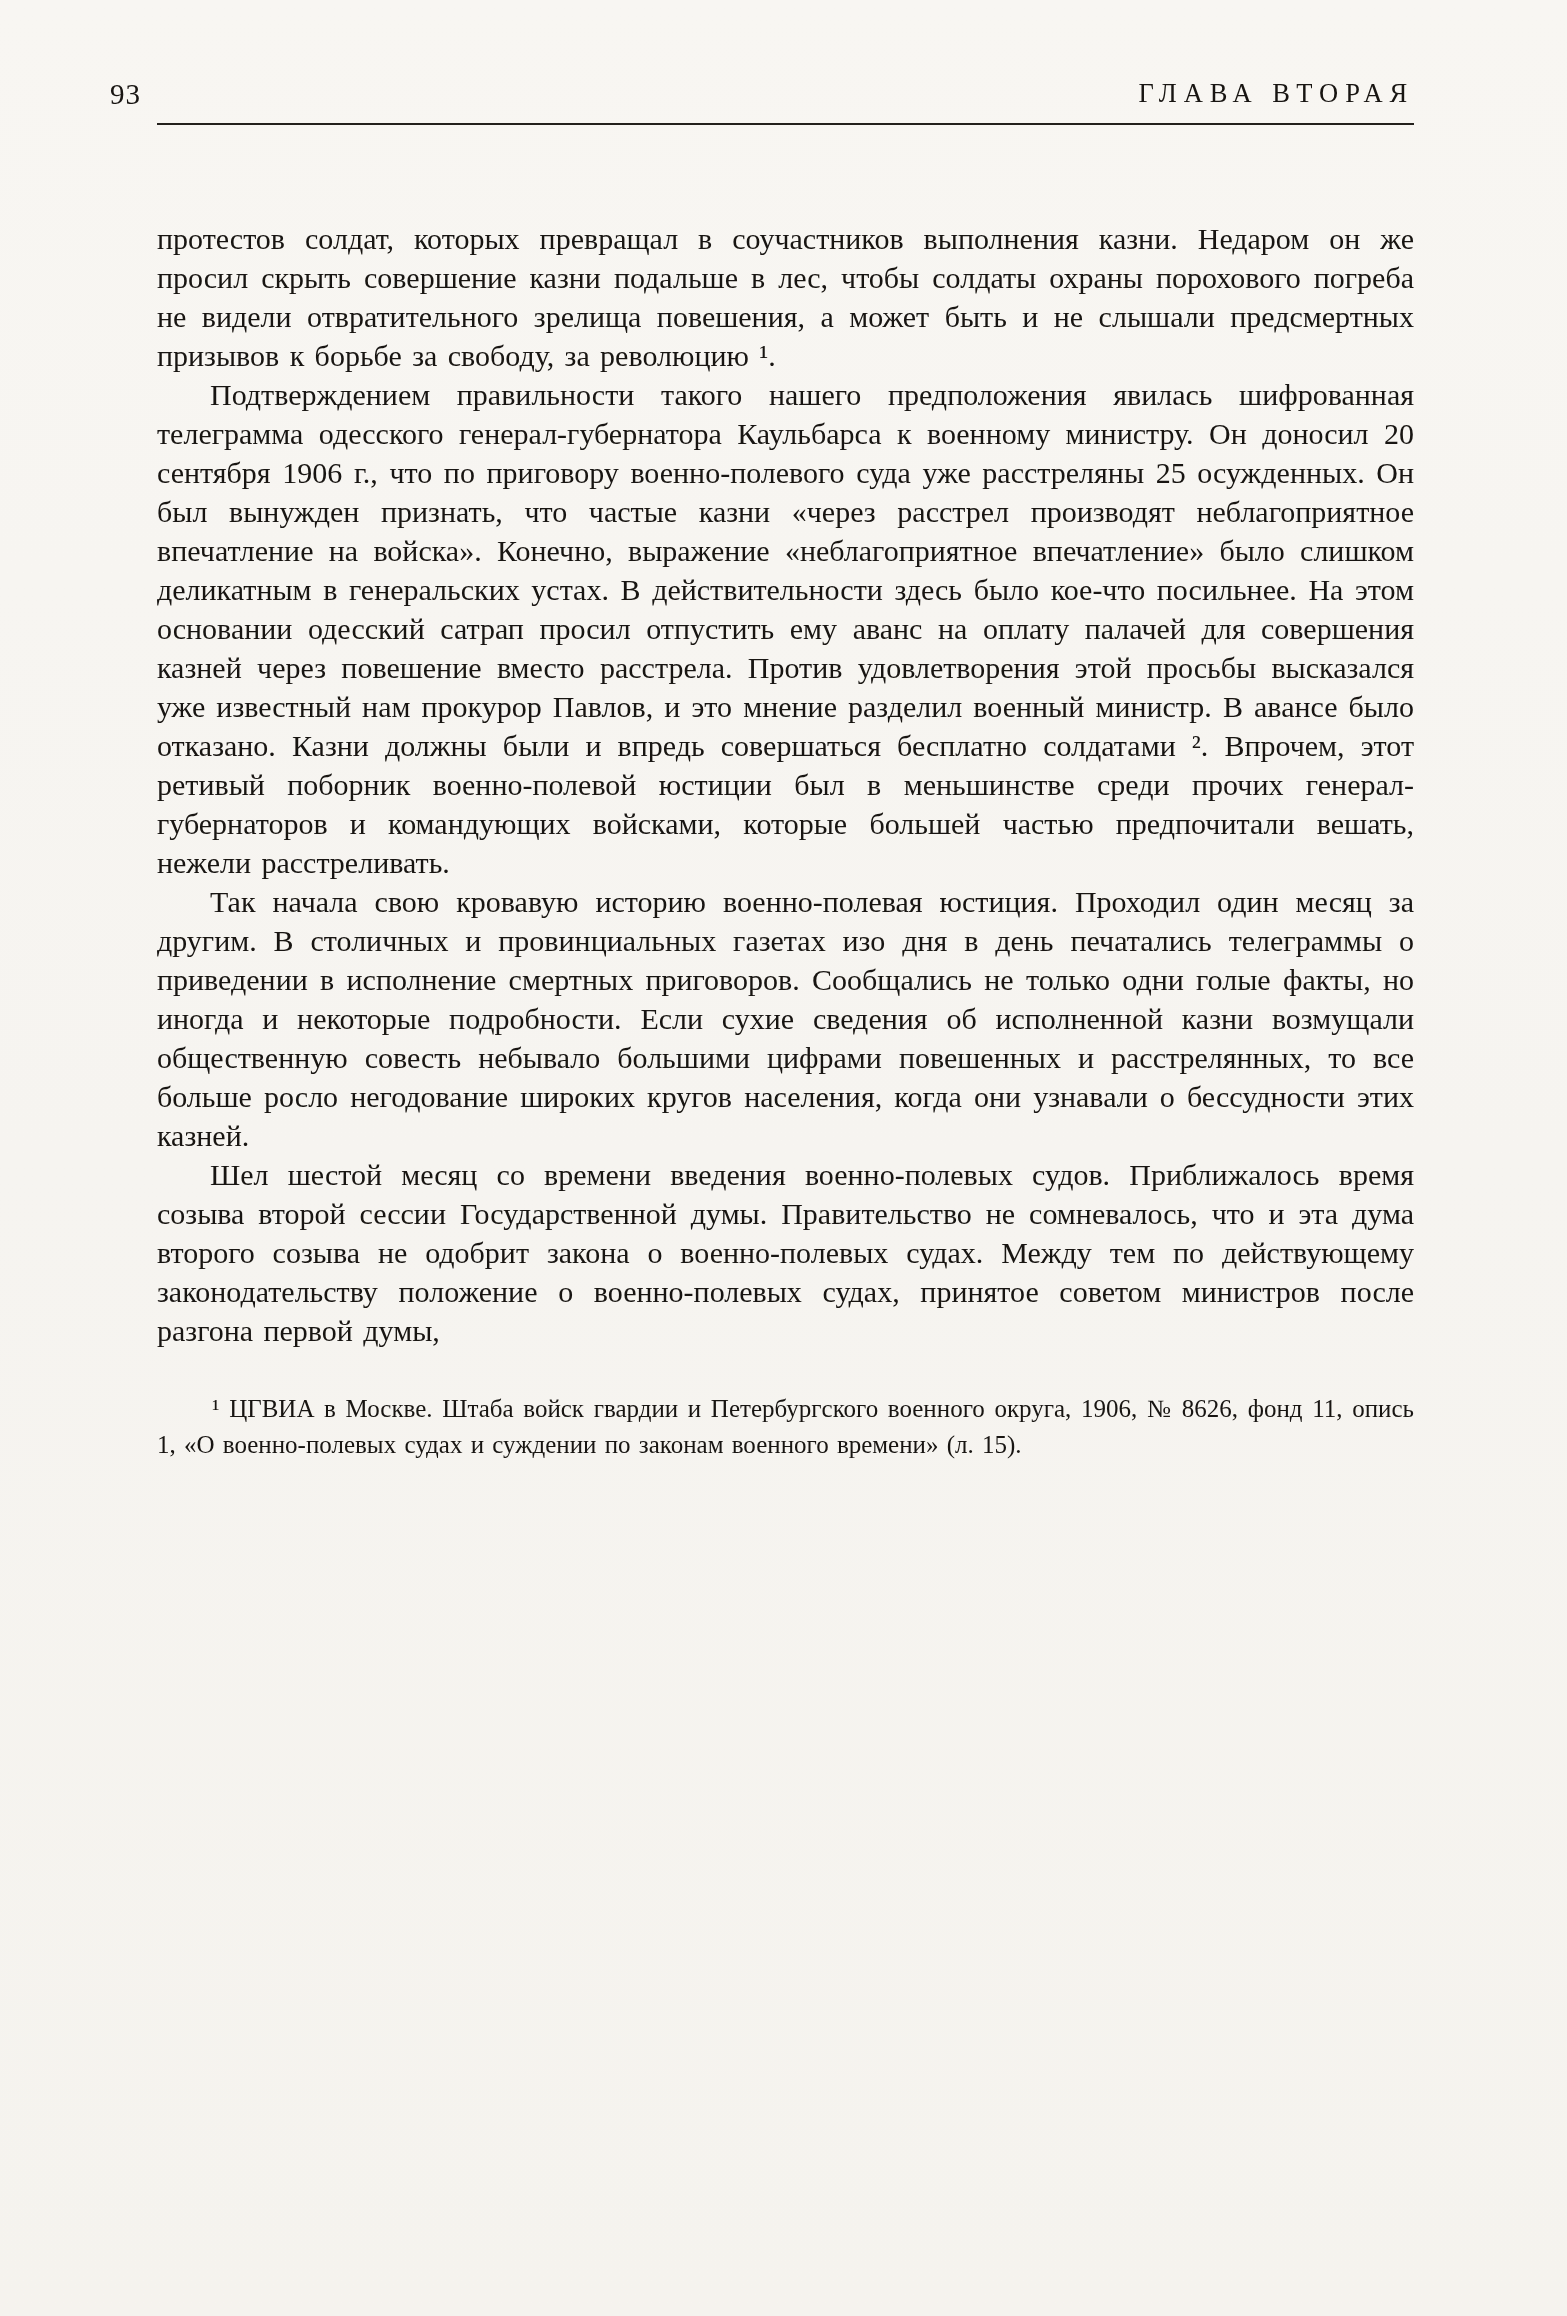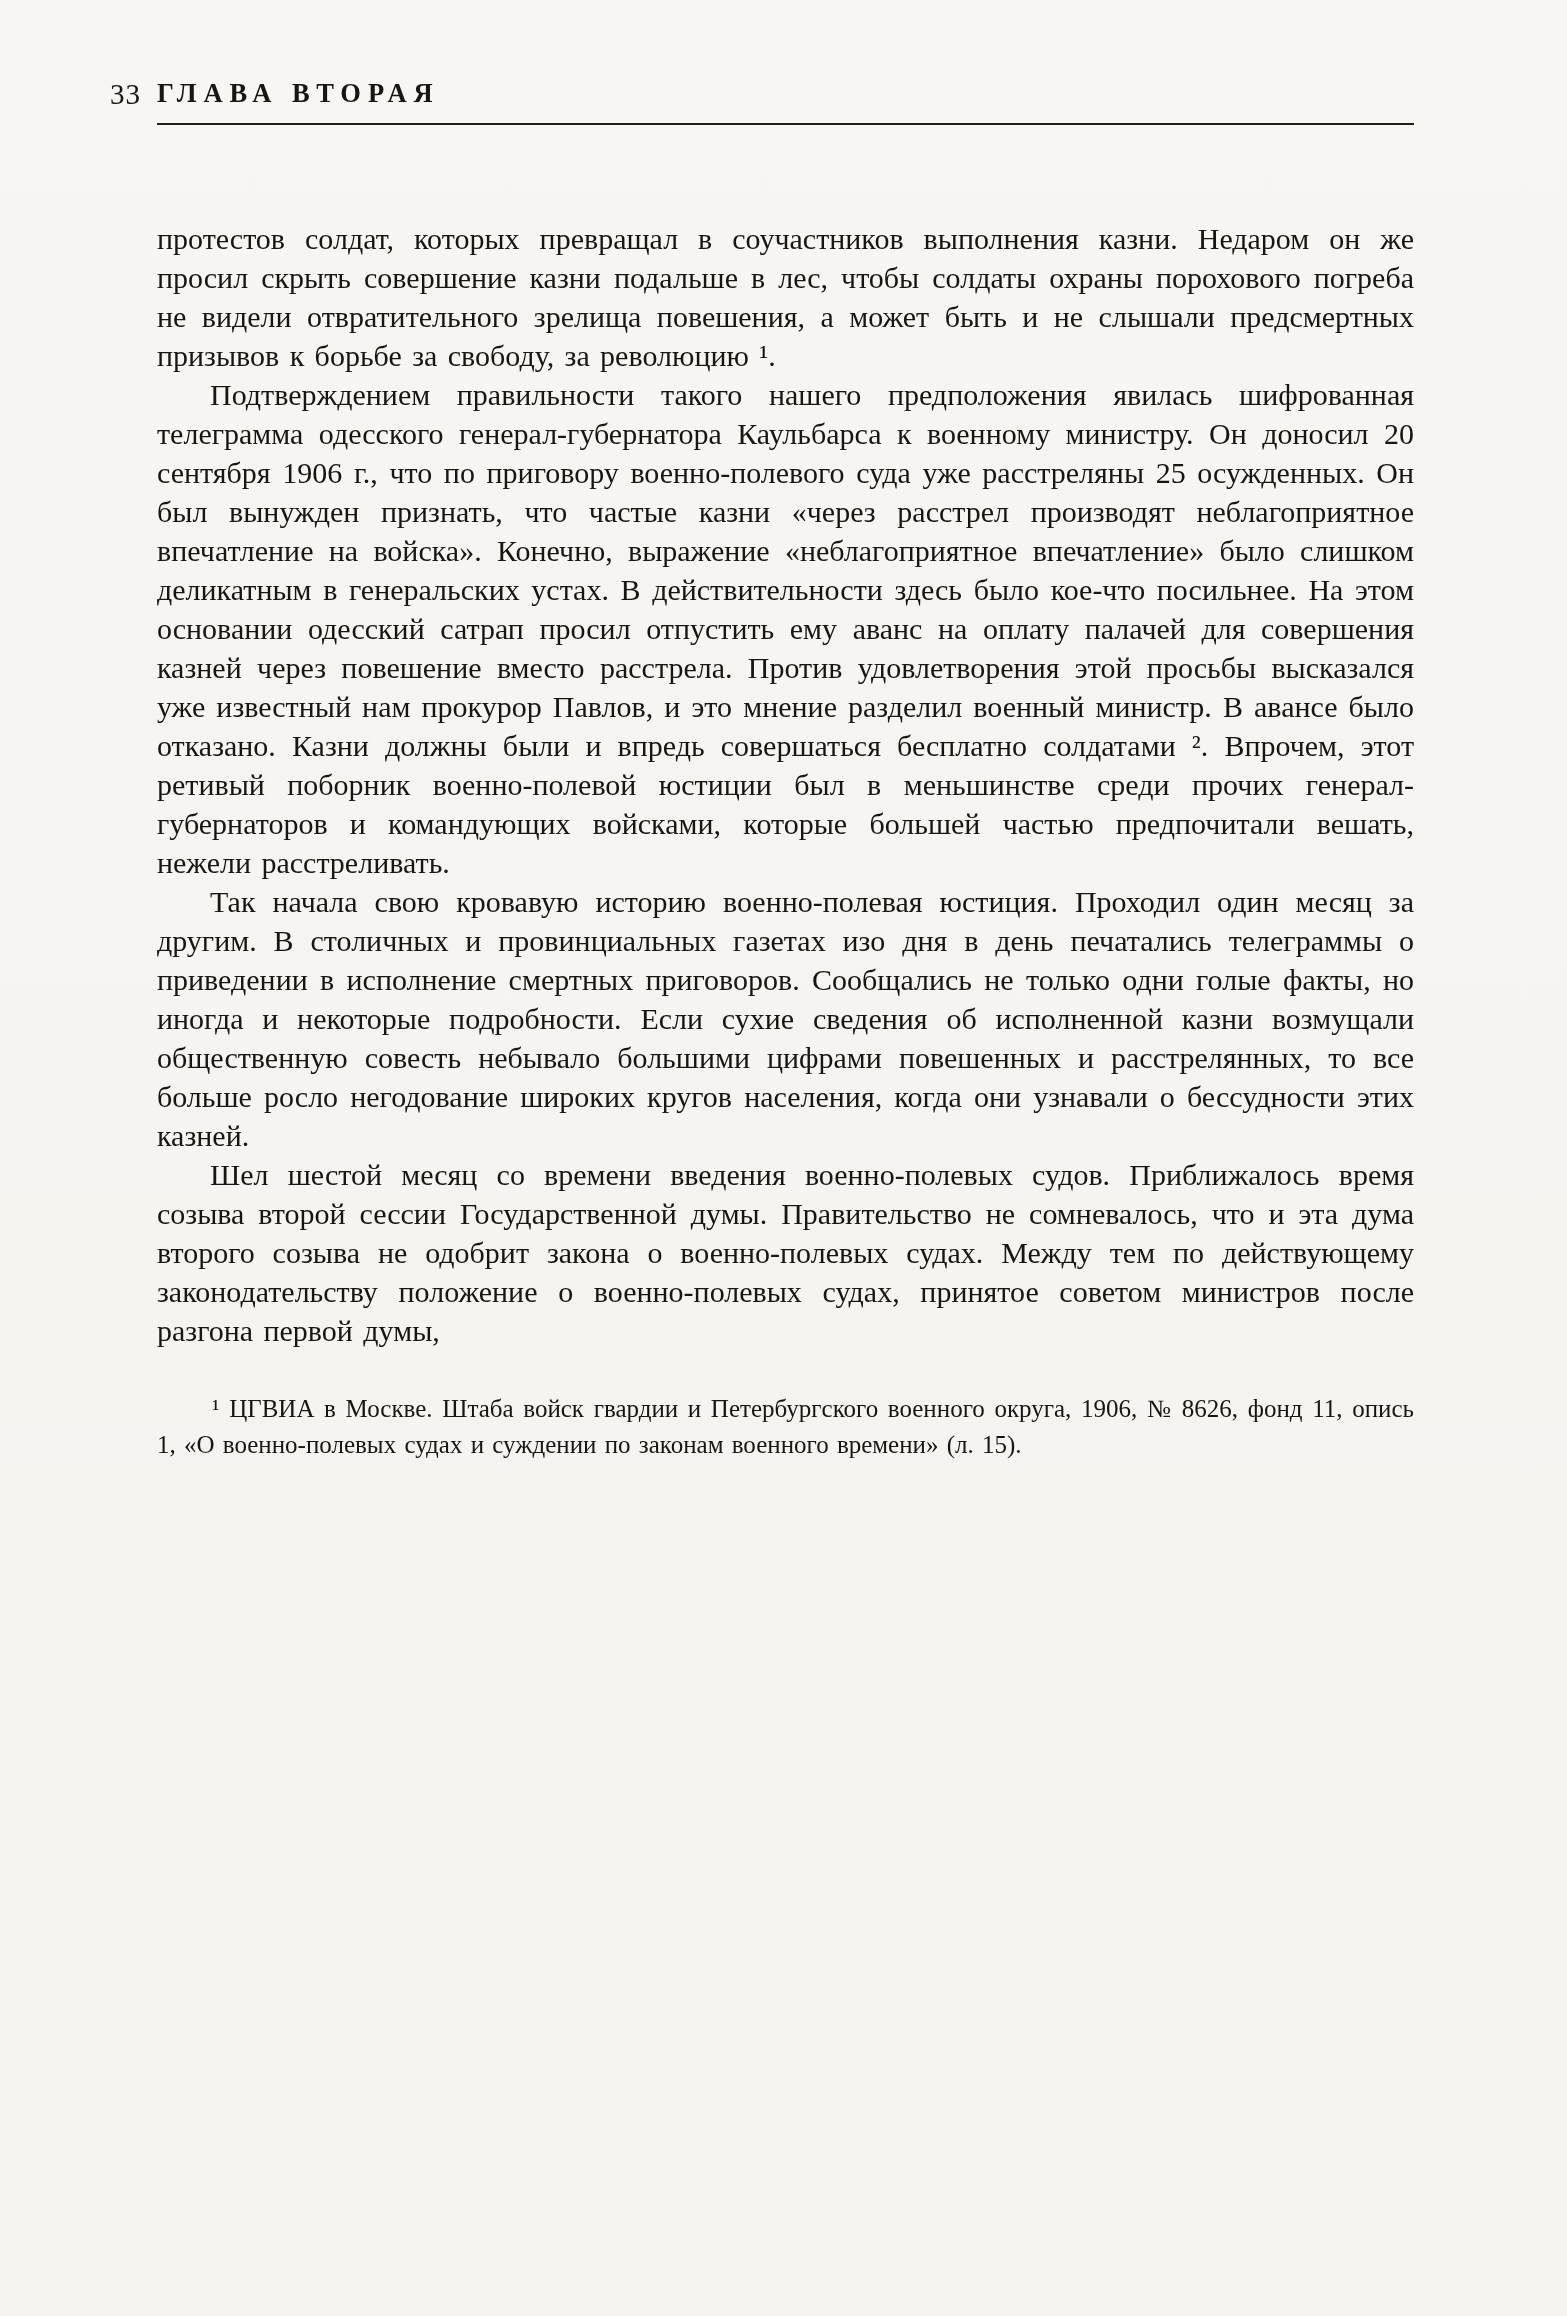--- a/index.html
+++ b/index.html
@@ -29,24 +29,24 @@
   }
   .page-num {
     position: absolute;
     left: -47px;
     top: 0;
     font-size: 29px;
     letter-spacing: 1px;
   }
   .chapter-title {
     display: block;
-    text-align: left;
+    text-align: right;
     font-size: 26.5px;
     letter-spacing: 6.9px;
-    font-weight: 700;
+    font-weight: 400;
   }
   .header-rule {
     border: 0;
     border-top: 2.5px solid #23201c;
     margin: 3.9px 0 0 0;
   }
   .body-text {
     margin-top: 94px;
   }
   .para {
@@ -71,21 +71,21 @@
     text-indent: 55px;
     word-spacing: 2px;
   }
 </style>
 </head>
 <body>
 
 <div class="page">
 
   <div class="header-row">
-    <span class="page-num">33</span>
+    <span class="page-num">93</span>
     <span class="chapter-title">ГЛАВА ВТОРАЯ</span>
   </div>
 
   <hr class="header-rule">
 
   <div class="body-text">
     <p class="para no-indent">протестов солдат, которых превращал в соучастников выполнения казни. Недаром он же просил скрыть совершение казни подальше в лес, чтобы солдаты охраны порохового погреба не видели отвратительного зрелища повешения, а может быть и не слышали предсмертных призывов к борьбе за свободу, за революцию ¹.</p>
     <p class="para">Подтверждением правильности такого нашего предположения явилась шифрованная телеграмма одесского генерал-губернатора Каульбарса к военному министру. Он доносил 20 сентября 1906 г., что по приговору военно-полевого суда уже расстреляны 25 осужденных. Он был вынужден признать, что частые казни «через расстрел производят неблагоприятное впечатление на войска». Конечно, выражение «неблагоприятное впечатление» было слишком деликатным в генеральских устах. В действительности здесь было кое-что посильнее. На этом основании одесский сатрап просил отпустить ему аванс на оплату палачей для совершения казней через повешение вместо расстрела. Против удовлетворения этой просьбы высказался уже известный нам прокурор Павлов, и это мнение разделил военный министр. В авансе было отказано. Казни должны были и впредь совершаться бесплатно солдатами ². Впрочем, этот ретивый поборник военно-полевой юстиции был в меньшинстве среди прочих генерал-губернаторов и командующих войсками, которые большей частью предпочитали вешать, нежели расстреливать.</p>
     <p class="para">Так начала свою кровавую историю военно-полевая юстиция. Проходил один месяц за другим. В столичных и провинциальных газетах изо дня в день печатались телеграммы о приведении в исполнение смертных приговоров. Сообщались не только одни голые факты, но иногда и некоторые подробности. Если сухие сведения об исполненной казни возмущали общественную совесть небывало большими цифрами повешенных и расстрелянных, то все больше росло негодование широких кругов населения, когда они узнавали о бессудности этих казней.</p>
     <p class="para">Шел шестой месяц со времени введения военно-полевых судов. Приближалось время созыва второй сессии Государственной думы. Правительство не сомневалось, что и эта дума второго созыва не одобрит закона о военно-полевых судах. Между тем по действующему законодательству положение о военно-полевых судах, принятое советом министров после разгона первой думы,</p>

